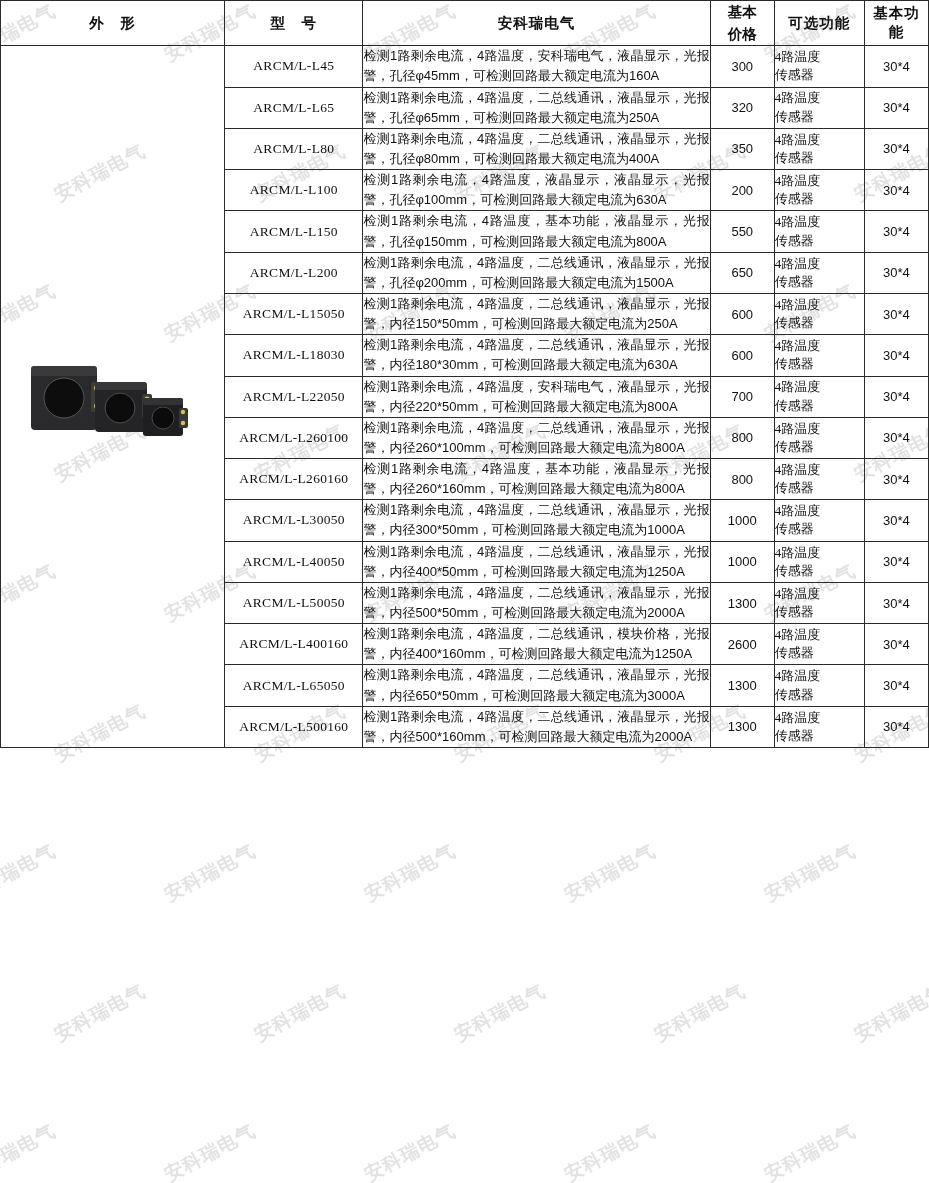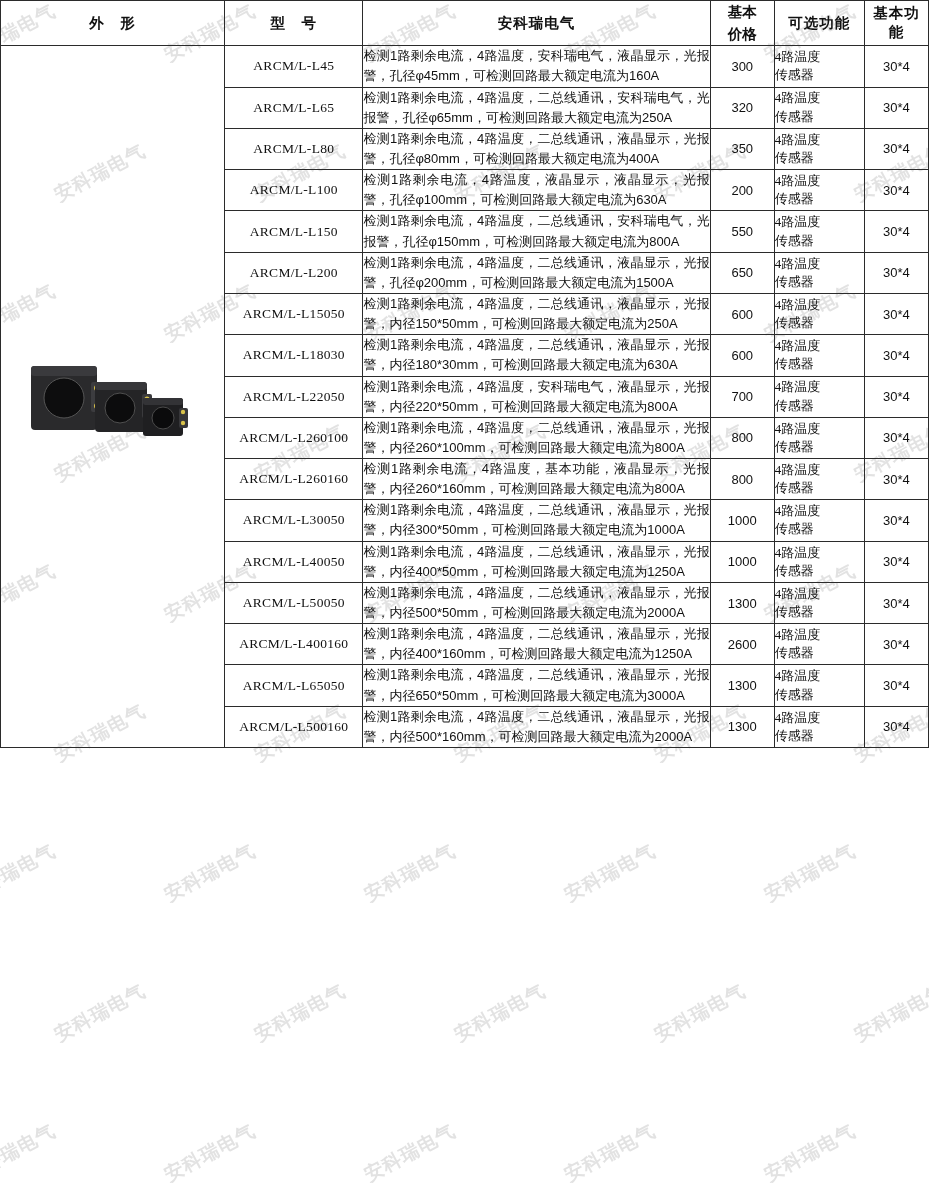--- a/index.html
+++ b/index.html
@@ -234,21 +234,21 @@
           <td class="func-cell">检测1路剩余电流，4路温度，安科瑞电气，液晶显示，光报警，孔径φ45mm，可检测回路最大额定电流为160A</td>
           <td class="price-cell">300</td>
           <td class="opt-cell">
             <span class="opt-line">4路温度</span>
             <span class="opt-line">传感器</span>
           </td>
           <td class="mprice-cell">30*4</td>
         </tr>
         <tr>
           <td class="model-cell">ARCM/L-L65</td>
-          <td class="func-cell">检测1路剩余电流，4路温度，二总线通讯，安科瑞电气，光报警，孔径φ65mm，可检测回路最大额定电流为250A</td>
+          <td class="func-cell">检测1路剩余电流，4路温度，二总线通讯，液晶显示，光报警，孔径φ65mm，可检测回路最大额定电流为250A</td>
           <td class="price-cell">320</td>
           <td class="opt-cell">
             <span class="opt-line">4路温度</span>
             <span class="opt-line">传感器</span>
           </td>
           <td class="mprice-cell">30*4</td>
         </tr>
         <tr>
           <td class="model-cell">ARCM/L-L80</td>
           <td class="func-cell">检测1路剩余电流，4路温度，二总线通讯，液晶显示，光报警，孔径φ80mm，可检测回路最大额定电流为400A</td>
@@ -264,21 +264,21 @@
           <td class="func-cell">检测1路剩余电流，4路温度，液晶显示，液晶显示，光报警，孔径φ100mm，可检测回路最大额定电流为630A</td>
           <td class="price-cell">200</td>
           <td class="opt-cell">
             <span class="opt-line">4路温度</span>
             <span class="opt-line">传感器</span>
           </td>
           <td class="mprice-cell">30*4</td>
         </tr>
         <tr>
           <td class="model-cell">ARCM/L-L150</td>
-          <td class="func-cell">检测1路剩余电流，4路温度，二总线通讯，安科瑞电气，光报警，孔径φ150mm，可检测回路最大额定电流为800A</td>
+          <td class="func-cell">检测1路剩余电流，4路温度，基本功能，液晶显示，光报警，孔径φ150mm，可检测回路最大额定电流为800A</td>
           <td class="price-cell">550</td>
           <td class="opt-cell">
             <span class="opt-line">4路温度</span>
             <span class="opt-line">传感器</span>
           </td>
           <td class="mprice-cell">30*4</td>
         </tr>
         <tr>
           <td class="model-cell">ARCM/L-L200</td>
           <td class="func-cell">检测1路剩余电流，4路温度，二总线通讯，液晶显示，光报警，孔径φ200mm，可检测回路最大额定电流为1500A</td>
@@ -364,21 +364,21 @@
           <td class="func-cell">检测1路剩余电流，4路温度，二总线通讯，液晶显示，光报警，内径500*50mm，可检测回路最大额定电流为2000A</td>
           <td class="price-cell">1300</td>
           <td class="opt-cell">
             <span class="opt-line">4路温度</span>
             <span class="opt-line">传感器</span>
           </td>
           <td class="mprice-cell">30*4</td>
         </tr>
         <tr>
           <td class="model-cell">ARCM/L-L400160</td>
-          <td class="func-cell">检测1路剩余电流，4路温度，二总线通讯，液晶显示，光报警，内径400*160mm，可检测回路最大额定电流为1250A</td>
+          <td class="func-cell">检测1路剩余电流，4路温度，二总线通讯，模块价格，光报警，内径400*160mm，可检测回路最大额定电流为1250A</td>
           <td class="price-cell">2600</td>
           <td class="opt-cell">
             <span class="opt-line">4路温度</span>
             <span class="opt-line">传感器</span>
           </td>
           <td class="mprice-cell">30*4</td>
         </tr>
         <tr>
           <td class="model-cell">ARCM/L-L65050</td>
           <td class="func-cell">检测1路剩余电流，4路温度，二总线通讯，液晶显示，光报警，内径650*50mm，可检测回路最大额定电流为3000A</td>

